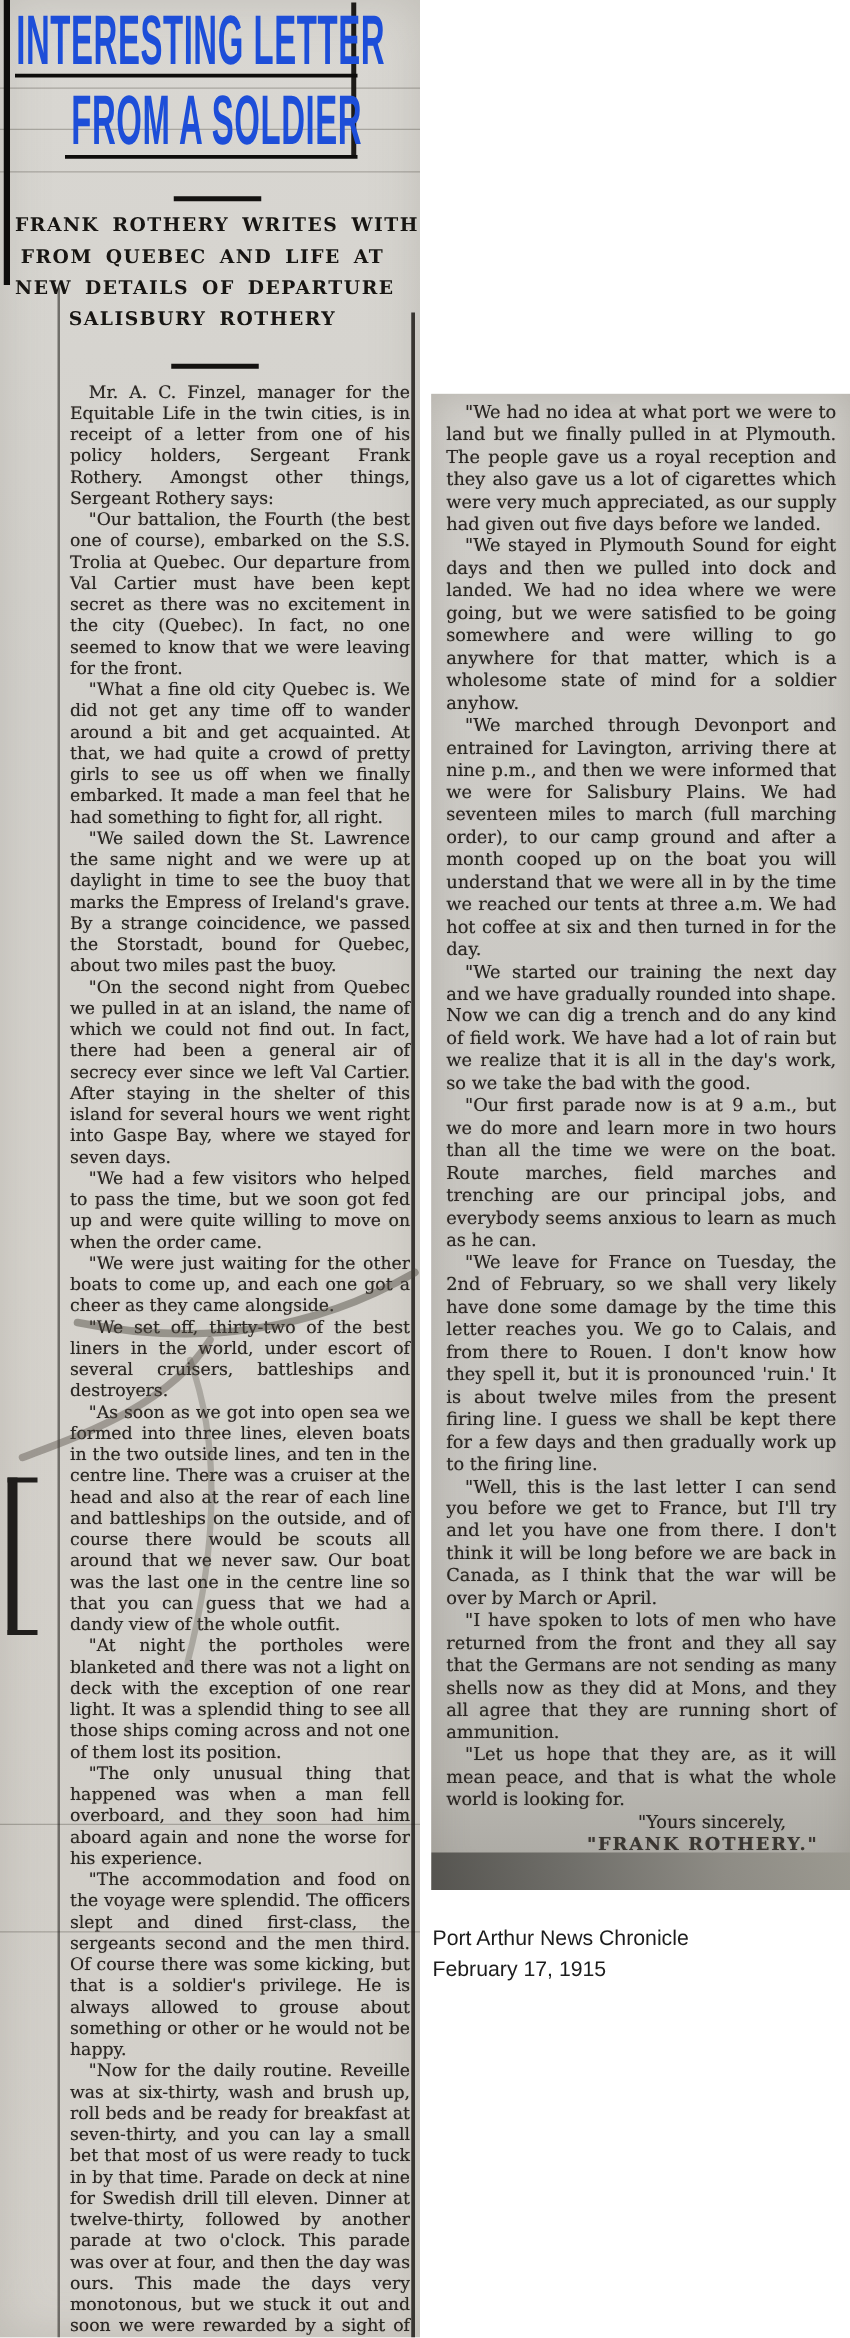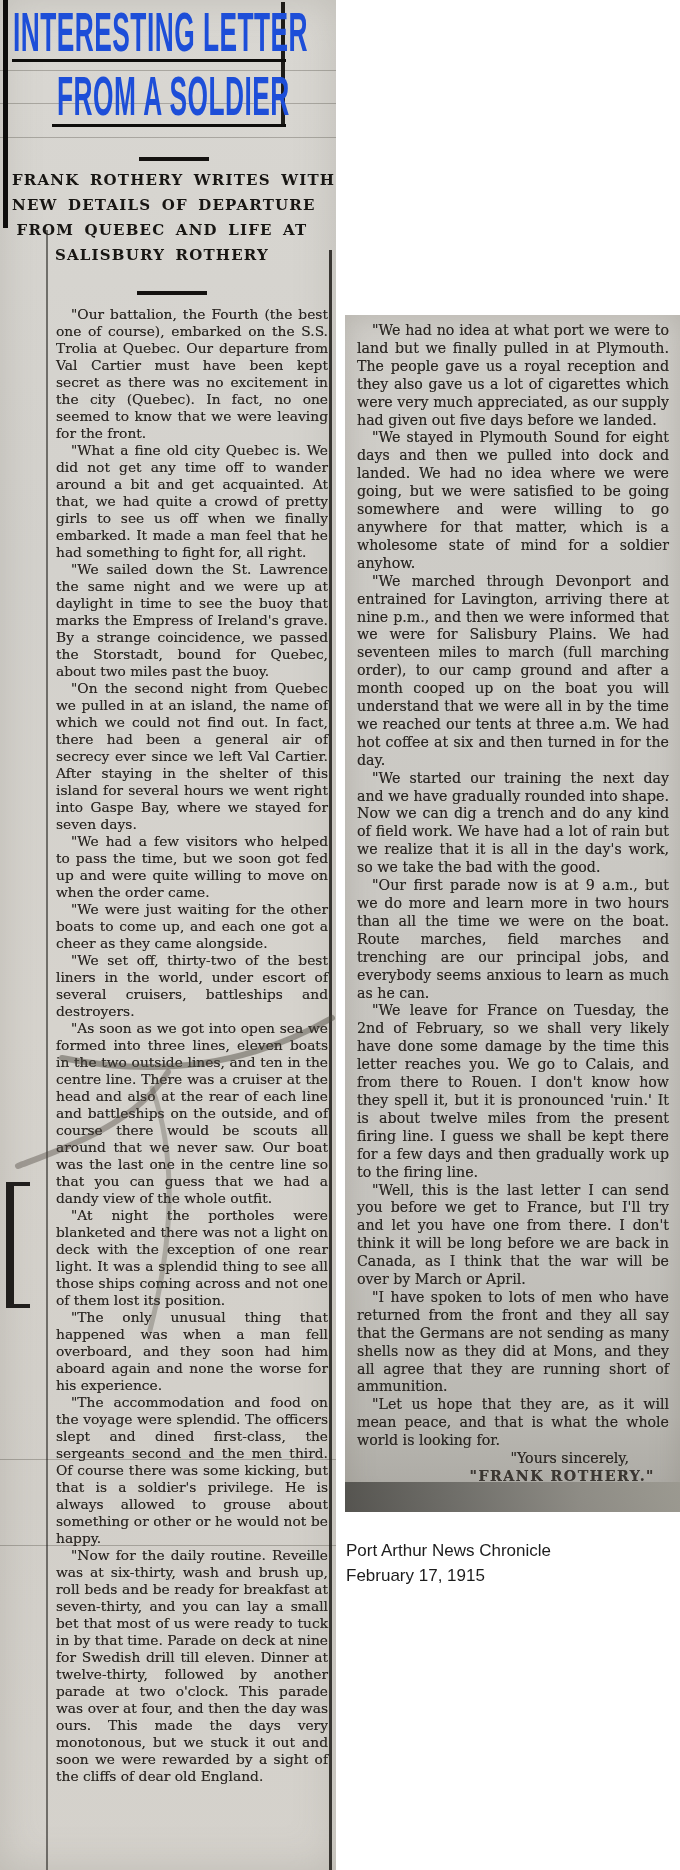--- a/index.html
+++ b/index.html
@@ -95,30 +95,31 @@
   <span class="hl hl-row2">FROM A SOLDIER</span>
 </div>
 <div class="hl-underline1"></div>
 <div class="hl-underline2"></div>
 <div class="divider-short" style="left:139px;top:157px;width:70px"></div>
 
 <div class="subhead">
 
     <div class="subhead-line">FRANK ROTHERY WRITES WITH</div>
 
+    <div class="subhead-line">FROM QUEBEC AND LIFE AT</div>
+
     <div class="subhead-line">NEW DETAILS OF DEPARTURE</div>
-
-    <div class="subhead-line">FROM QUEBEC AND LIFE AT</div>
 
     <div class="subhead-line">SALISBURY ROTHERY</div>
   </div>
 <div class="divider-short" style="left:137px;top:291px;width:70px"></div>
 
 <div class="body-col body-left">
 
+    <p>Mr. A. C. Finzel, manager for the Equitable Life in the twin cities, is in receipt of a letter from one of his policy holders, Sergeant Frank Rothery.  Amongst other things, Sergeant Rothery says:</p>
 
     <p>"Our battalion, the Fourth (the best one of course), embarked on the S.S. Trolia at Quebec.  Our departure from Val Cartier must have been kept secret as there was no excitement in the city (Quebec).  In fact, no one seemed to know that we were leaving for the front.</p>
 
     <p>"What a fine old city Quebec is.  We did not get any time off to wander around a bit and get acquainted.  At that, we had quite a crowd of pretty girls to see us off when we finally embarked.  It made a man feel that he had something to fight for, all right.</p>
 
     <p>"We sailed down the St. Lawrence the same night and we were up at daylight in time to see the buoy that marks the Empress of Ireland's grave.  By a strange coincidence, we passed the Storstadt, bound for Quebec, about two miles past the buoy.</p>
 
     <p>"On the second night from Quebec we pulled in at an island, the name of which we could not find out.  In fact, there had been a general air of secrecy ever since we left Val Cartier.  After staying in the shelter of this island for several hours we went right into Gaspe Bay, where we stayed for seven days.</p>
 
     <p>"We had a few visitors who helped to pass the time, but we soon got fed up and were quite willing to move on when the order came.</p>

